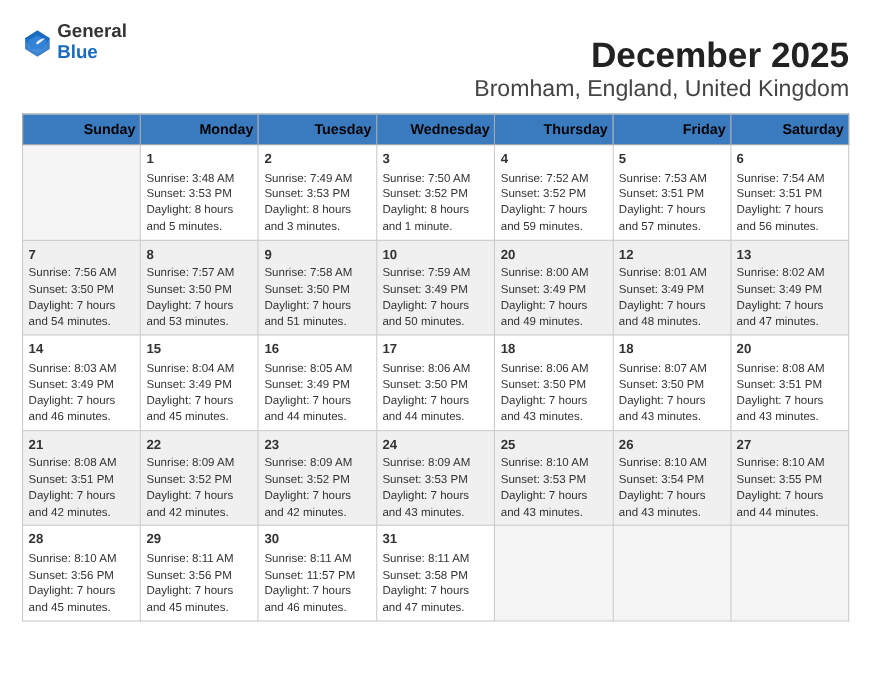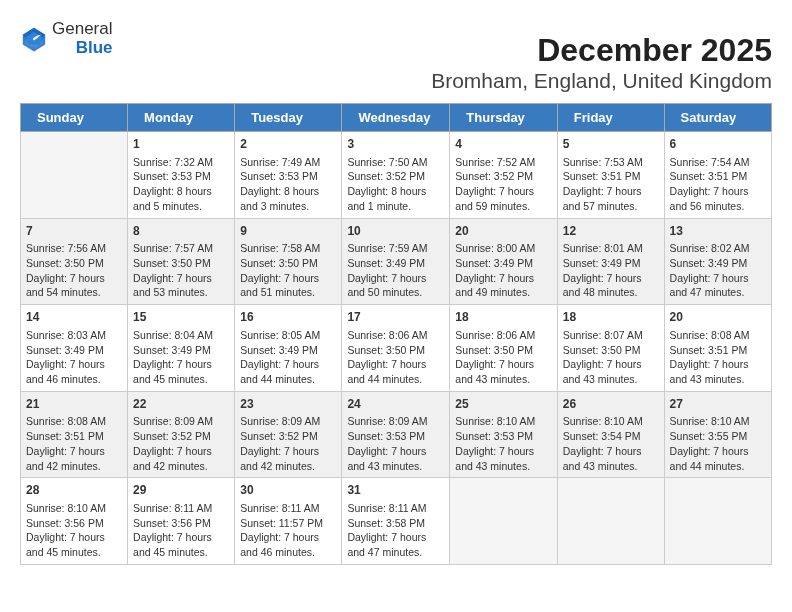--- a/index.html
+++ b/index.html
@@ -38,23 +38,23 @@
       font-size: 21px;
       color: #444;
     }
     table {
       width: 100%;
       border-collapse: collapse;
       font-size: 11px;
     }
     thead tr th {
       background-color: #3a7abf;
-      color: #ffffff;
-      padding: 6px 16px;
-      text-align: left;
+      color: #000000;
+      padding: 6px 4px;
+      text-align: right;
       font-size: 13px;
       font-weight: bold;
       border: 1px solid #aaa;
     }
     tbody tr td {
       border: 1px solid #ccc;
       padding: 4px 5px;
       vertical-align: top;
       width: 108px;
       min-height: 80px;
@@ -89,22 +89,22 @@
 <div class="header-section">
   <div class="logo">
     <svg class="logo-icon" viewBox="0 0 40 40">
       <polygon points="20,4 36,14 36,28 20,38 4,28 4,14" fill="#1a6abf" opacity="0.85"></polygon>
       <polygon points="20,4 36,14 28,28 12,28 4,14" fill="#1a6abf"></polygon>
       <polygon points="20,10 32,17 32,27 20,34 8,27 8,17" fill="#4a9aef" opacity="0.5"></polygon>
 
       <path d="M18,20 Q22,15 30,14 Q25,19 20,22 Z" fill="#fff" opacity="0.9"></path>
     </svg>
     <div>
-      <div style="font-size:17px;font-weight:normal;color:#333;line-height:1.1;">General</div>
-      <div style="font-size:17px;font-weight:bold;color:#1a6abf;line-height:1.1;text-align:right;">Blue</div>
+      <div style="font-size:17px;font-weight:bold;color:#333;line-height:1.1;">General</div>
+      <div style="font-size:17px;font-weight:bold;color:#1a6abf;line-height:1.1;">Blue</div>
     </div>
   </div>
   <div class="title-section">
     <div class="calendar-title">December 2025</div>
     <div class="calendar-subtitle">Bromham, England, United Kingdom</div>
   </div>
 </div>
 
 <table>
   <thead>
@@ -116,21 +116,21 @@
         <th>Thursday</th>
         <th>Friday</th>
         <th>Saturday</th>
       </tr>
   </thead>
   <tbody id="calendar-body">
   <tr>
         <td class="empty"></td>
         <td>
           <span class="day-number">1</span>
-          <div class="day-info">Sunrise: 7:32 AM</div>
+          <div class="day-info">Sunrise: 3:48 AM</div>
           <div class="day-info">Sunset: 3:53 PM</div>
           <div class="day-info">Daylight: 8 hours</div>
           <div class="day-info">and 5 minutes.</div>
         </td>
         <td>
           <span class="day-number">2</span>
           <div class="day-info">Sunrise: 7:49 AM</div>
           <div class="day-info">Sunset: 3:53 PM</div>
           <div class="day-info">Daylight: 8 hours</div>
           <div class="day-info">and 3 minutes.</div>

